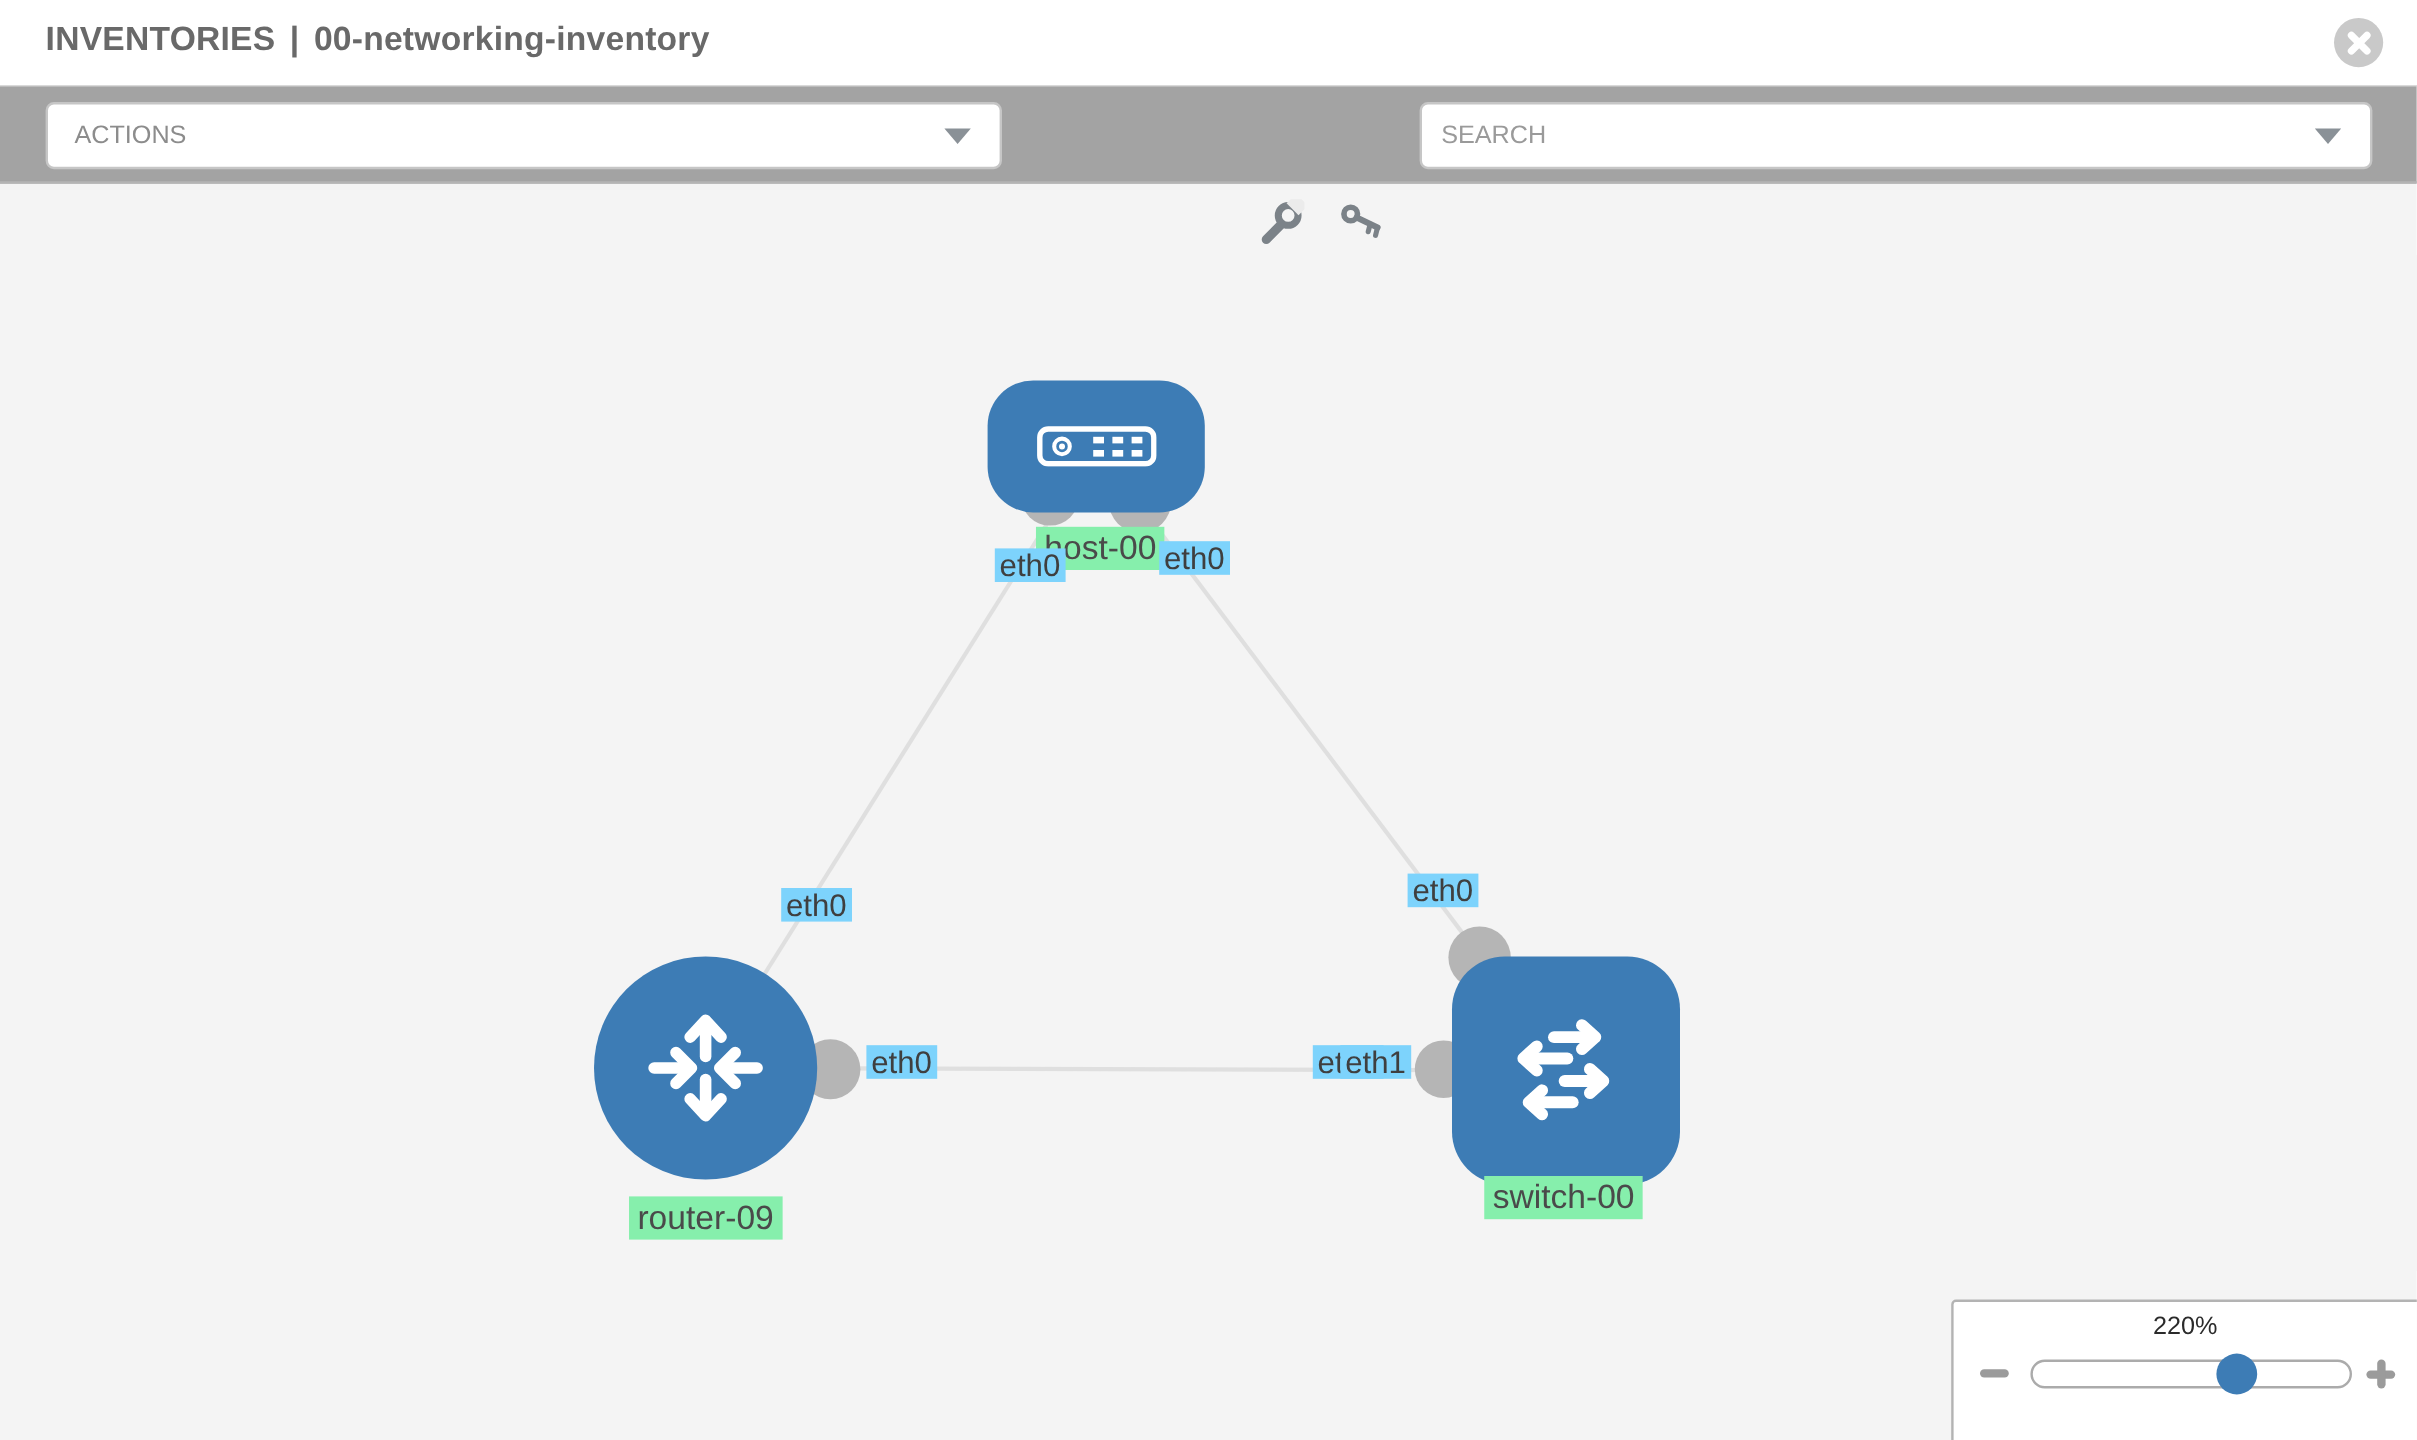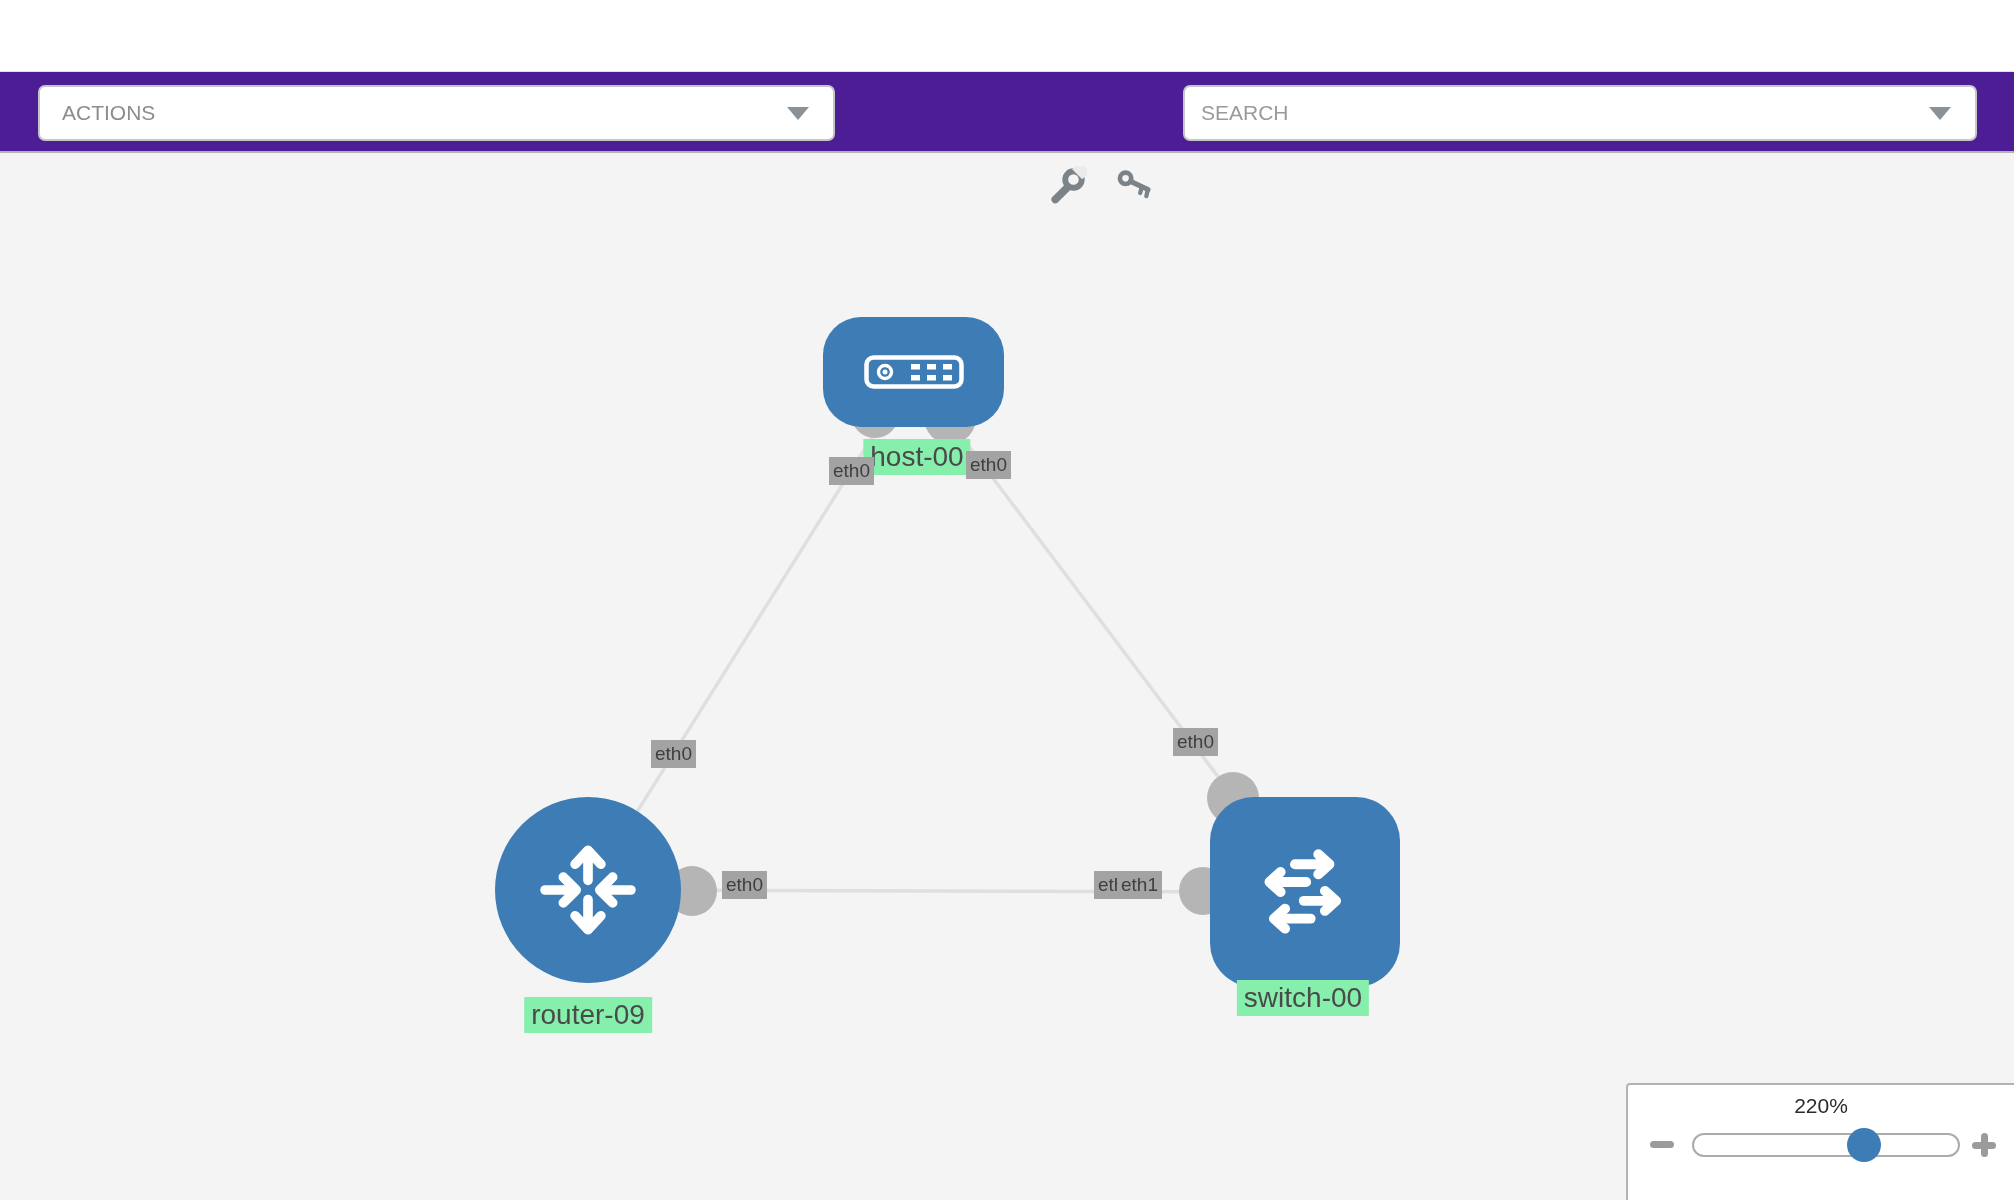--- a/index.html
+++ b/index.html
@@ -8,21 +8,21 @@
   .app { position:relative; width:2014px; height:1200px; overflow:hidden; background:#fff; }
 
   
   .header { position:absolute; left:0; top:0; width:2014px; height:71px; background:#fff; z-index:10; }
   .page-title { position:absolute; left:38px; top:17px; font-size:28px; font-weight:bold; color:#696969; letter-spacing:0.2px; }
   .page-title .sep { margin:0 12px; }
   .close-btn { position:absolute; right:28px; top:15px; width:41px; height:41px; border-radius:50%;
                background:#c9c9c9; display:flex; align-items:center; justify-content:center; cursor:pointer; }
 
   
-  .toolbar { position:absolute; left:0; top:71px; width:2014px; height:82px; background:#4c1d95;
+  .toolbar { position:absolute; left:0; top:71px; width:2014px; height:82px; background:#a3a3a3;
              border-top:1px solid #e2e2e2; border-bottom:2px solid #b4b4b4; z-index:10; }
   .select-box { position:absolute; top:13px; height:56px; background:#fff; border:2px solid #c6c6c6;
                 border-radius:7px; display:flex; align-items:center; padding:0 22px; font-size:21px;
                 color:#8c8c8c; cursor:pointer; }
   .select-actions { left:38px; width:797px; }
   .select-search { left:1183px; width:794px; color:#9a9a9a;padding-left:16px; }
   .caret { position:absolute; right:24px; top:50%; margin-top:-6px; width:0; height:0;
            border-left:11px solid transparent; border-right:11px solid transparent;
            border-top:13px solid #8a9197; }
   .tool-btn { position:absolute; top:94px; width:40px; height:40px; cursor:pointer; }
@@ -34,21 +34,21 @@
   svg.topo { position:absolute; left:0; top:0; z-index:1; }
 
   .node { position:absolute; background:#3d7cb5; display:flex; align-items:center; justify-content:center;
           z-index:2; cursor:pointer; }
   .node-host { left:823px; top:317px; width:181px; height:110px; border-radius:38px; }
   .node-router { left:495px; top:797px; width:186px; height:186px; border-radius:50%; }
   .node-switch { left:1210px; top:797px; width:190px; height:190px; border-radius:44px; }
 
   .node-label { position:absolute; z-index:3; background:#86efac; color:#4a4a4a; font-size:28px;
                 padding:2px 7px; transform:translateX(-50%); white-space:nowrap; }
-  .port-label { position:absolute; z-index:3; background:#a3a3a3; color:#3f3f3f; font-size:19px;
+  .port-label { position:absolute; z-index:3; background:#7dd3fc; color:#3f3f3f; font-size:26px;
                 padding:1px 4px; white-space:nowrap; line-height:26px; }
   .port-label.over { z-index:4; }
 
   
   .zoom-panel { position:absolute; left:1626px; top:1083px; width:400px; height:130px; background:#fff;
                 border:2px solid #b3b3b3; border-radius:4px; z-index:5; }
   .zoom-level { position:absolute; left:0; top:9px; width:386px; text-align:center; font-size:21px; color:#2b2b2b; }
   .zoom-minus { position:absolute; left:22px; top:56px; width:24px; height:7px; border-radius:3.5px;
                 background:#9b9b9b; cursor:pointer; }
   .zoom-track { position:absolute; left:64px; top:48px; width:268px; height:24px; background:#fff;
@@ -126,20 +126,31 @@
   <div class="node-label" style="left:1303px; top:944px;margin-top:36px;">switch-00</div>
 
   <div class="port-label" style="left:829px;  top:457px;">eth0</div>
   <div class="port-label" style="left:966px;  top:451px;">eth0</div>
   <div class="port-label" style="left:651px;  top:740px;">eth0</div>
   <div class="port-label" style="left:1173px; top:728px;">eth0</div>
   <div class="port-label" style="left:722px;  top:871px;">eth0</div>
   <div class="port-label" style="left:1094px; top:871px;">eth0</div>
   <div class="port-label over" style="left:1117px; top:871px;">eth1</div>
 
+  <div class="header">
+    <div class="page-title">
+      <span>INVENTORIES</span><span class="sep">|</span><span>00-networking-inventory</span>
+    </div>
+    <div class="close-btn">
+      <svg width="22" height="22" viewBox="0 0 22 22">
+        <line x1="4.5" y1="4.5" x2="17.5" y2="17.5" stroke="#fff" stroke-width="6" stroke-linecap="round"></line>
+        <line x1="17.5" y1="4.5" x2="4.5" y2="17.5" stroke="#fff" stroke-width="6" stroke-linecap="round"></line>
+      </svg>
+    </div>
+  </div>
 
   <div class="toolbar">
     <div class="select-box select-actions">
       <span>ACTIONS</span>
       <span class="caret"></span>
     </div>
 
     <div class="tool-btn wrench">
       <svg width="40" height="40" viewBox="0 0 34 34">
         <line x1="7" y1="28.5" x2="17.5" y2="18" stroke="#7b8288" stroke-width="6.5" stroke-linecap="round"></line>

